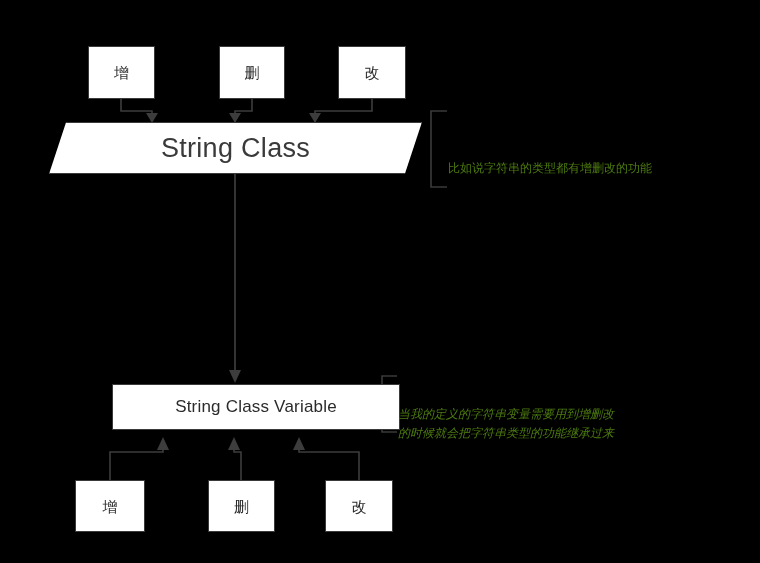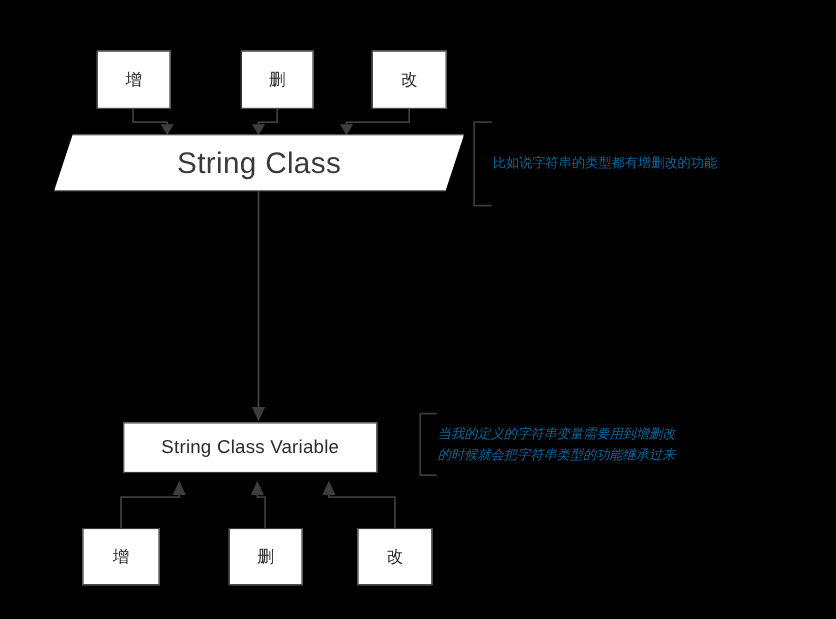--- a/index.html
+++ b/index.html
@@ -51,24 +51,25 @@
     -webkit-clip-path: polygon(4.6% 0%, 100% 0%, 95.4% 100%, 0% 100%);
     clip-path: polygon(4.6% 0%, 100% 0%, 95.4% 100%, 0% 100%);
   }
   .banner-label {
     position: relative;
     z-index: 2;
     text-align: right;
   }
   .note {
     position: absolute;
-    color: #0369a1;
+    color: #4d7c0f;
     font-size: 12px;
     line-height: 19px;
     white-space: pre-line;
+    margin-top: 20px;
   }
   svg.wires {
     position: absolute;
     left: 0;
     top: 0;
     width: 760px;
     height: 563px;
     pointer-events: none;
   }
   .wire {
@@ -145,21 +146,21 @@
   </div>
   <div class="node-box cjk-box" style="left:338px; top:46px; width:68px; height:53px;">
     <span>改</span>
   </div>
 
   <div class="banner" style="left:49px; top:122px; width:373px; height:52px;">
     <div class="banner-shape"></div>
     <span class="banner-label">String Class</span>
   </div>
 
-  <div class="node-box variable-box" style="left:112px; top:384px; width:231px; height:46px;">
+  <div class="node-box variable-box" style="left:112px; top:384px; width:288px; height:46px;">
     <span>String Class Variable</span>
   </div>
 
   <div class="node-box cjk-box" style="left:75px; top:480px; width:70px; height:52px;">
     <span>增</span>
   </div>
   <div class="node-box cjk-box" style="left:208px; top:480px; width:67px; height:52px;">
     <span>删</span>
   </div>
   <div class="node-box cjk-box" style="left:325px; top:480px; width:68px; height:52px;">

